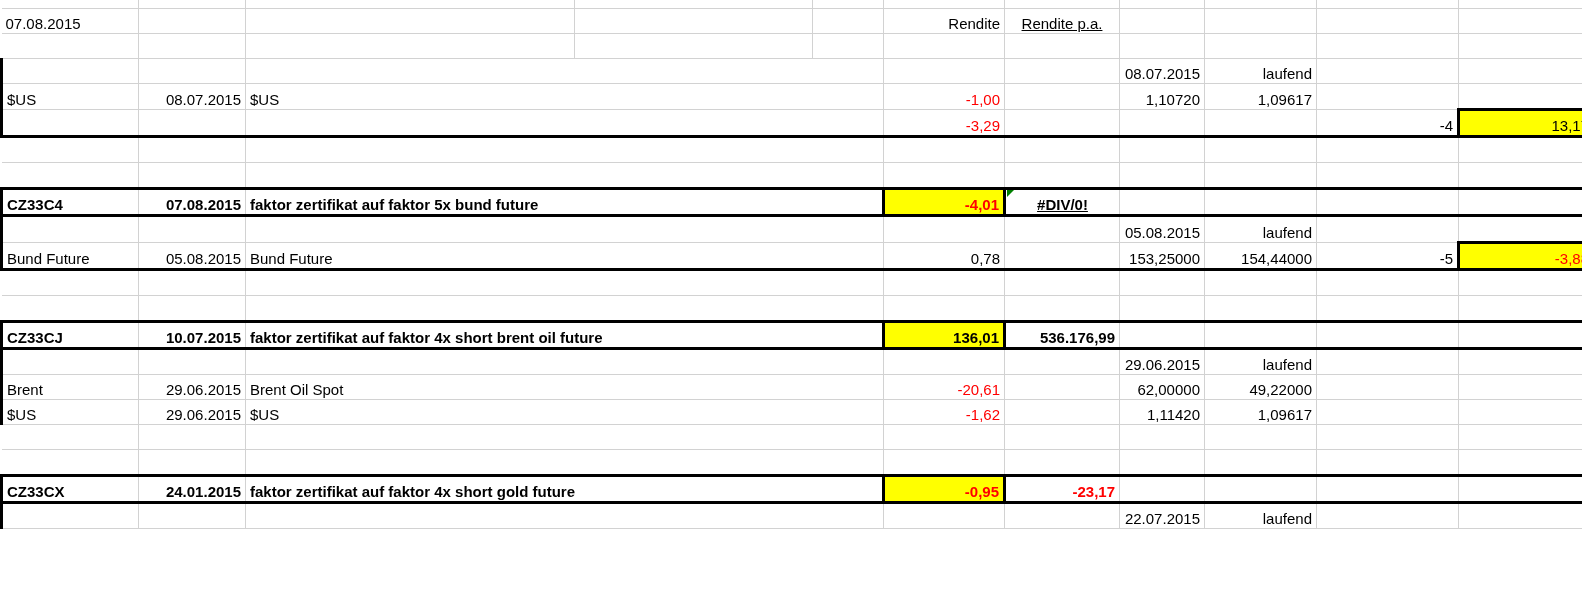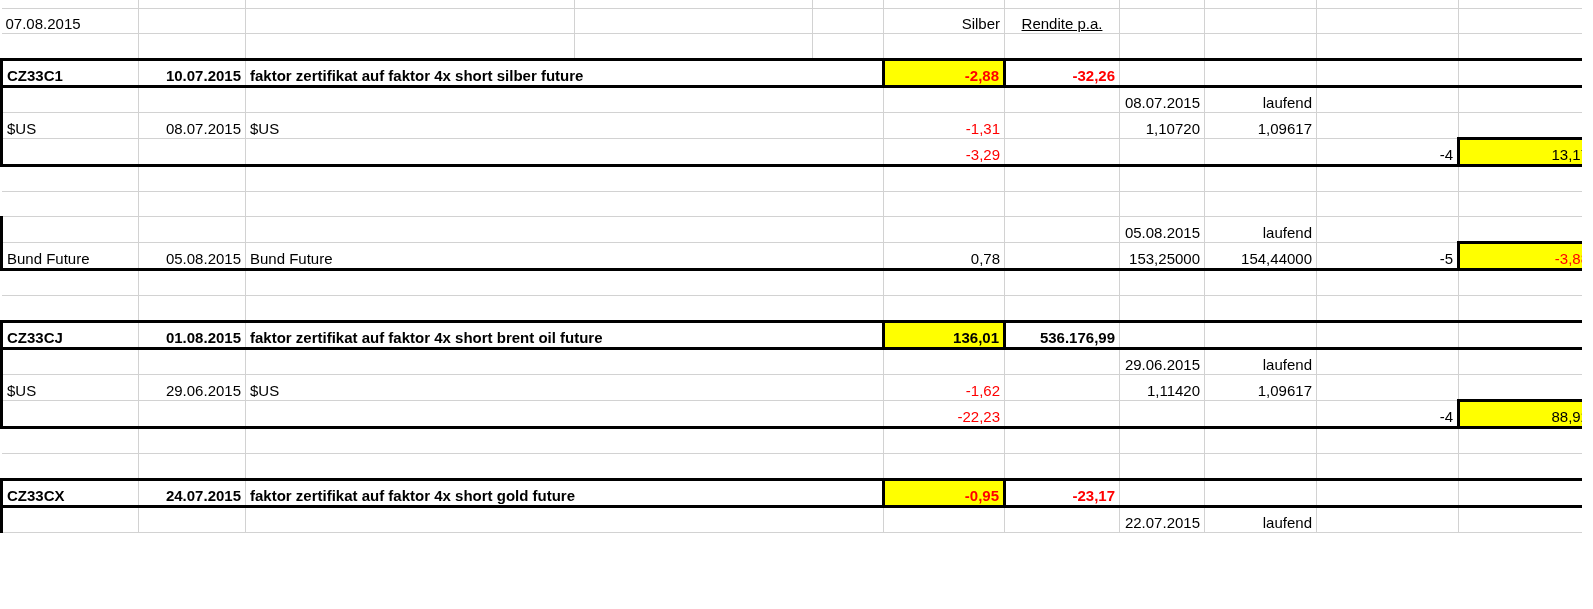--- a/index.html
+++ b/index.html
@@ -61,21 +61,21 @@
           <td class="br bb"></td>
           <td class="bb"></td>
         </tr>
 
 <tr>
   <td class="br bb">07.08.2015</td>
   <td class="br bb"></td>
           <td class="br bb"></td>
           <td class="br bb"></td>
           <td class="br bb"></td>
-  <td class="br bb r">Silber</td>
+  <td class="br bb r">Rendite</td>
   <td class="br bb c">Rendite p.a.</td>
   <td class="br bb"></td>
           <td class="br bb"></td>
           <td class="br bb"></td>
           <td class="bb"></td>
 </tr>
 
 <tr>
           <td class="br bb"></td>
           <td class="br bb"></td>
@@ -83,47 +83,36 @@
           <td class="br bb"></td>
           <td class="br bb"></td>
           <td class="br bb"></td>
           <td class="br bb"></td>
           <td class="br bb"></td>
           <td class="br bb"></td>
           <td class="br bb"></td>
           <td class="bb"></td>
         </tr>
 
-<tr>
-  <td class="kl kt kb br b">CZ33C1</td>
-  <td class="kt kb br b r">10.07.2015</td>
-  <td colspan="3" class="kt kb kr b">faktor zertifikat auf faktor 4x short silber future</td>
-  <td class="y kl kt kb kr b r red">-2,88</td>
-  <td class="kt kb br b r red">-32,26</td>
-  <td class="kt kb br"></td>
-          <td class="kt kb br"></td>
-          <td class="kt kb br"></td>
-          <td class="kt kb kr"></td>
-</tr>
 <tr>
   <td class="kl br bb"></td>
           <td class="br bb"></td>
           <td colspan="3" class="br bb"></td>
           <td class="br bb"></td>
           <td class="br bb"></td>
   <td class="br bb r">08.07.2015</td>
   <td class="br bb r">laufend</td>
   <td class="br bb"></td>
           <td class="kr bb"></td>
 </tr>
 <tr>
   <td class="kl br bb">$US</td>
   <td class="br bb r">08.07.2015</td>
   <td colspan="3" class="br bb">$US</td>
-  <td class="br bb r red">-1,31</td>
+  <td class="br bb r red">-1,00</td>
   <td class="br bb"></td>
   <td class="br bb r">1,10720</td>
   <td class="br bb r">1,09617</td>
   <td class="br bb"></td>
           <td class="kr bb"></td>
 </tr>
 <tr>
   <td class="kl kb br"></td>
           <td class="kb br"></td>
           <td colspan="3" class="kb br"></td>
@@ -152,20 +141,31 @@
           <td colspan="3" class="br bb"></td>
           <td class="br bb"></td>
           <td class="br bb"></td>
           <td class="br bb"></td>
           <td class="br bb"></td>
           <td class="br bb"></td>
           <td class="bb"></td>
         </tr>
 
 <tr>
+  <td class="kl kt kb br b">CZ33C4</td>
+  <td class="kt kb br b r">07.08.2015</td>
+  <td colspan="3" class="kt kb kr b">faktor zertifikat auf faktor 5x bund future</td>
+  <td class="y kl kt kb kr b r red">-4,01</td>
+  <td class="kt kb br b c err"><span class="tri"></span><span>#DIV/0!</span></td>
+  <td class="kt kb br"></td>
+          <td class="kt kb br"></td>
+          <td class="kt kb br"></td>
+          <td class="kt kb kr"></td>
+</tr>
+<tr>
   <td class="kl br bb"></td>
           <td class="br bb"></td>
           <td colspan="3" class="br bb"></td>
           <td class="br bb"></td>
           <td class="br bb"></td>
   <td class="br bb r">05.08.2015</td>
   <td class="br bb r">laufend</td>
   <td class="br bb"></td>
           <td class="kr bb"></td>
 </tr>
@@ -199,62 +199,62 @@
           <td class="br bb"></td>
           <td class="br bb"></td>
           <td class="br bb"></td>
           <td class="br bb"></td>
           <td class="br bb"></td>
           <td class="bb"></td>
         </tr>
 
 <tr>
   <td class="kl kt kb br b">CZ33CJ</td>
-  <td class="kt kb br b r">01.08.2015</td>
+  <td class="kt kb br b r">10.07.2015</td>
   <td colspan="3" class="kt kb kr b">faktor zertifikat auf faktor 4x short brent oil future</td>
   <td class="y kl kt kb kr b r">136,01</td>
   <td class="kt kb br b r">536.176,99</td>
   <td class="kt kb br"></td>
           <td class="kt kb br"></td>
           <td class="kt kb br"></td>
           <td class="kt kb kr"></td>
 </tr>
 <tr>
   <td class="kl br bb"></td>
           <td class="br bb"></td>
           <td colspan="3" class="br bb"></td>
           <td class="br bb"></td>
           <td class="br bb"></td>
   <td class="br bb r">29.06.2015</td>
   <td class="br bb r">laufend</td>
   <td class="br bb"></td>
           <td class="kr bb"></td>
 </tr>
 <tr>
+  <td class="kl br bb">Brent</td>
+  <td class="br bb r">29.06.2015</td>
+  <td colspan="3" class="br bb">Brent Oil Spot</td>
+  <td class="br bb r red">-20,61</td>
+  <td class="br bb"></td>
+  <td class="br bb r">62,00000</td>
+  <td class="br bb r">49,22000</td>
+  <td class="br bb"></td>
+          <td class="kr bb"></td>
+</tr>
+<tr>
   <td class="kl br bb">$US</td>
   <td class="br bb r">29.06.2015</td>
   <td colspan="3" class="br bb">$US</td>
   <td class="br bb r red">-1,62</td>
   <td class="br bb"></td>
   <td class="br bb r">1,11420</td>
   <td class="br bb r">1,09617</td>
   <td class="br bb"></td>
           <td class="kr bb"></td>
 </tr>
-<tr>
-  <td class="kl kb br"></td>
-          <td class="kb br"></td>
-          <td colspan="3" class="kb br"></td>
-  <td class="kb br r red">-22,23</td>
-  <td class="kb br"></td>
-          <td class="kb br"></td>
-          <td class="kb br"></td>
-  <td class="kb br r">-4</td>
-  <td class="y kl kt kr kb r">88,92</td>
-</tr>
 
 <tr>
           <td class="br bb"></td>
           <td class="br bb"></td>
           <td colspan="3" class="br bb"></td>
           <td class="br bb"></td>
           <td class="br bb"></td>
           <td class="br bb"></td>
           <td class="br bb"></td>
           <td class="br bb"></td>
@@ -267,21 +267,21 @@
           <td class="br bb"></td>
           <td class="br bb"></td>
           <td class="br bb"></td>
           <td class="br bb"></td>
           <td class="br bb"></td>
           <td class="bb"></td>
         </tr>
 
 <tr>
   <td class="kl kt kb br b">CZ33CX</td>
-  <td class="kt kb br b r">24.07.2015</td>
+  <td class="kt kb br b r">24.01.2015</td>
   <td colspan="3" class="kt kb kr b">faktor zertifikat auf faktor 4x short gold future</td>
   <td class="y kl kt kb kr b r red">-0,95</td>
   <td class="kt kb br b r red">-23,17</td>
   <td class="kt kb br"></td>
           <td class="kt kb br"></td>
           <td class="kt kb br"></td>
           <td class="kt kb kr"></td>
 </tr>
 <tr>
   <td class="kl br bb"></td>

